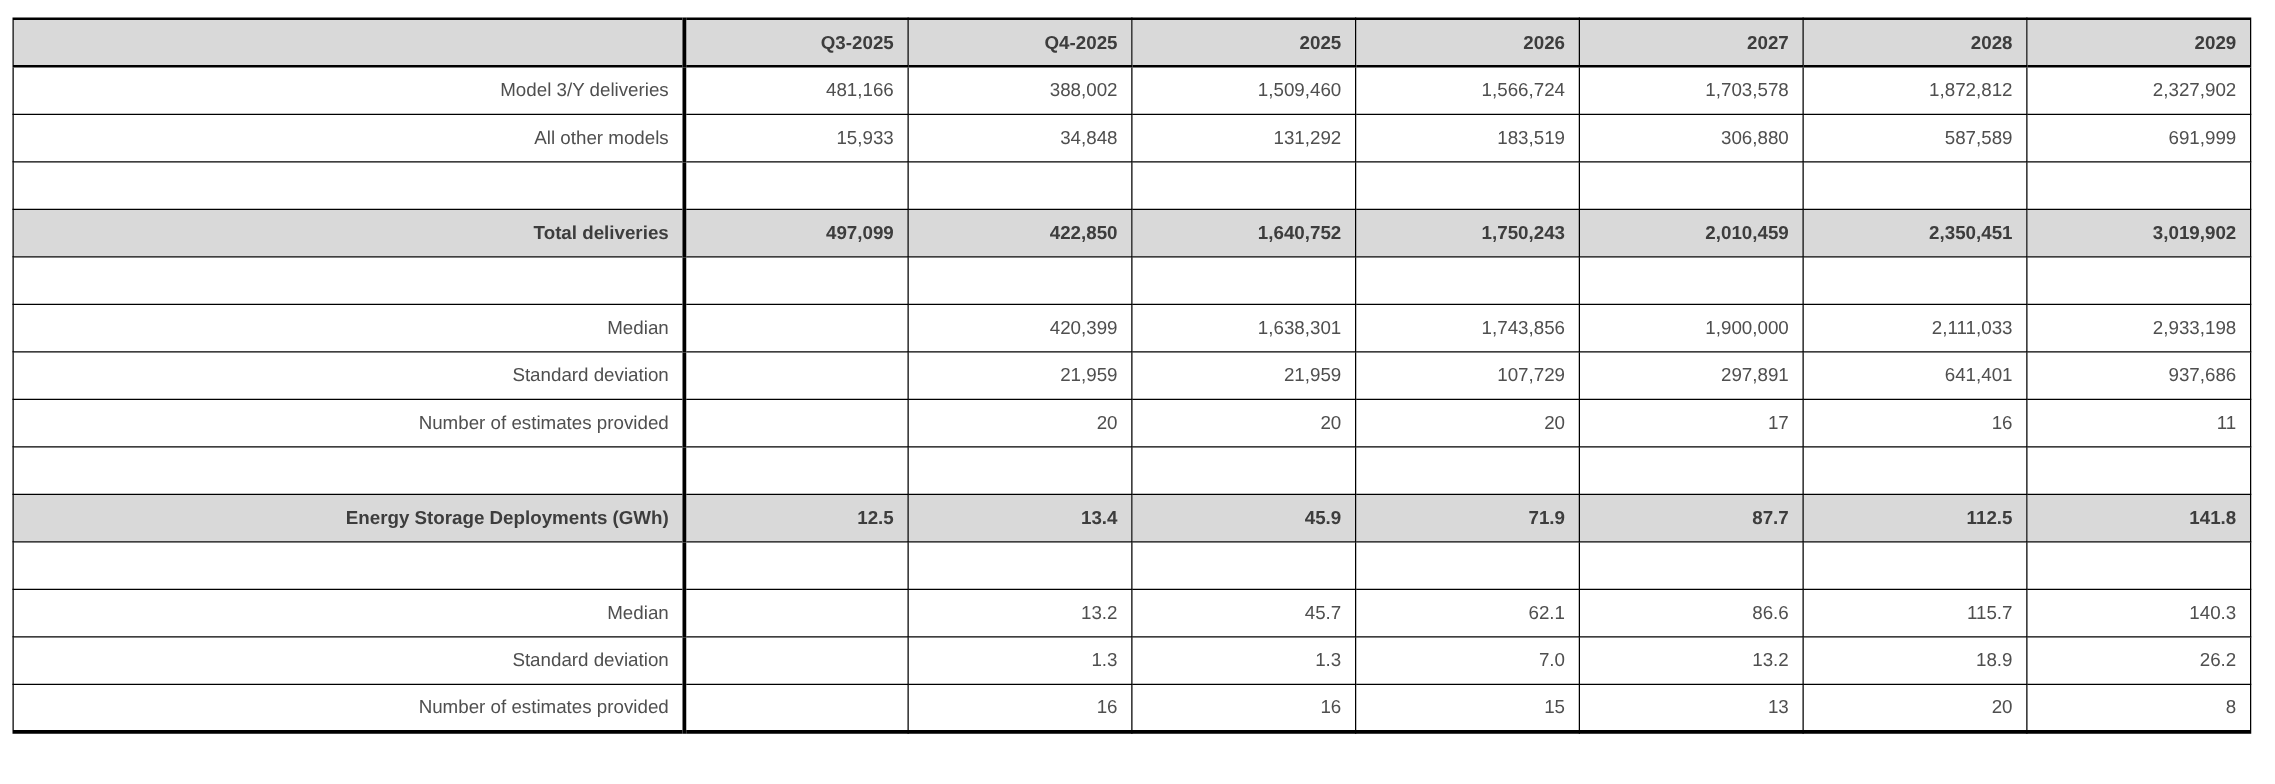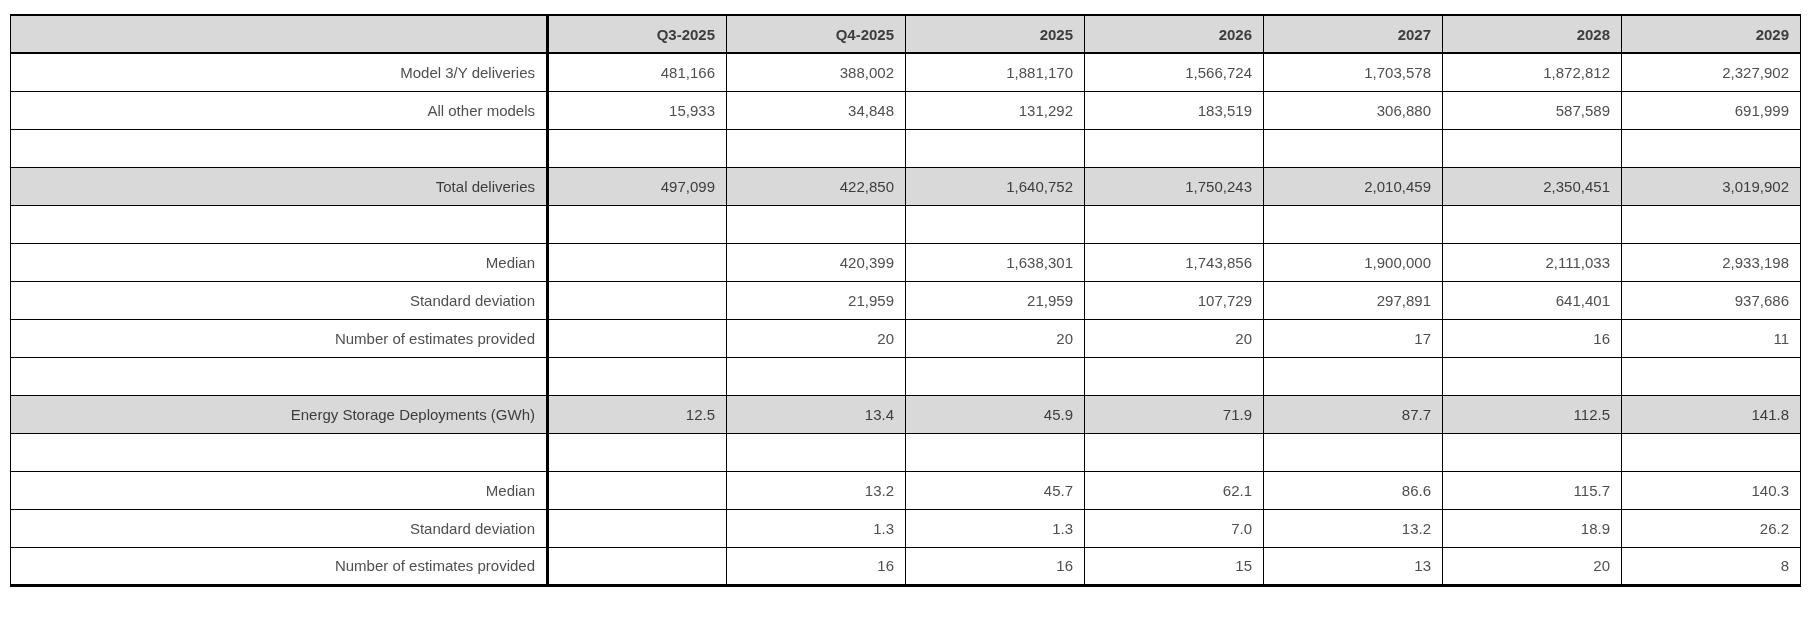--- a/index.html
+++ b/index.html
@@ -48,21 +48,21 @@
     text-align: right;
     border-right: 3px solid #000;
     padding-left: 13px;
   }
   td {
     text-align: right;
     color: #4f4f4f;
   }
   tr.summary td {
     background: #d9d9d9;
-    font-weight: normal;
+    font-weight: bold;
     color: #3d3d3d;
     padding-left: 32px;
   }
   tr.empty td { background: #ffffff; }
 </style>
 </head>
 <body>
 
 <div class="table-container">
   <table class="estimates">
@@ -86,21 +86,21 @@
         <th>2027</th>
         <th>2028</th>
         <th>2029</th>
       </tr>
     </thead>
     <tbody>
         <tr class="data">
           <td class="label">Model 3/Y deliveries</td>
           <td>481,166</td>
           <td>388,002</td>
-          <td>1,881,170</td>
+          <td>1,509,460</td>
           <td>1,566,724</td>
           <td>1,703,578</td>
           <td>1,872,812</td>
           <td>2,327,902</td>
         </tr>
         <tr class="data">
           <td class="label">All other models</td>
           <td>15,933</td>
           <td>34,848</td>
           <td>131,292</td>

